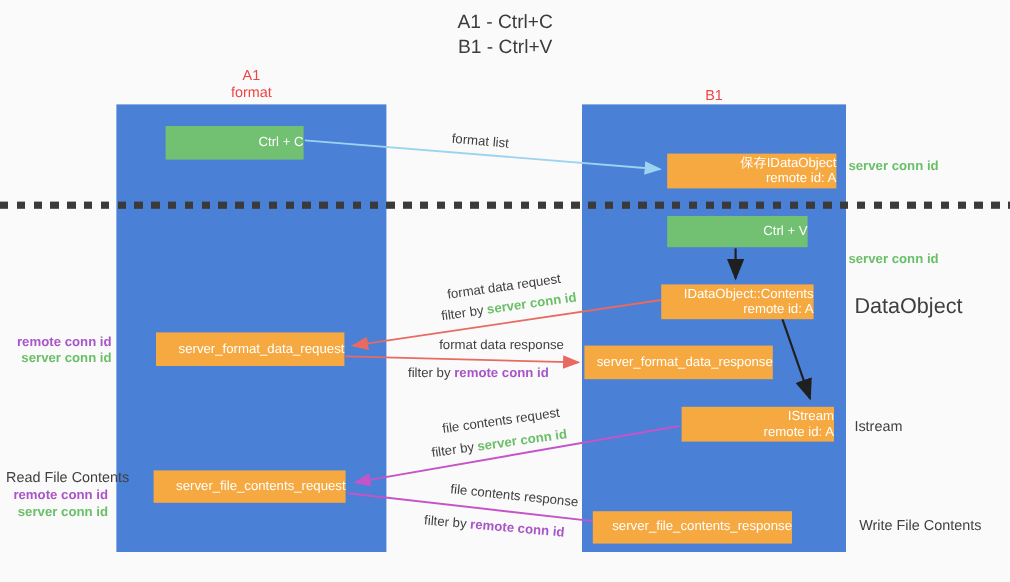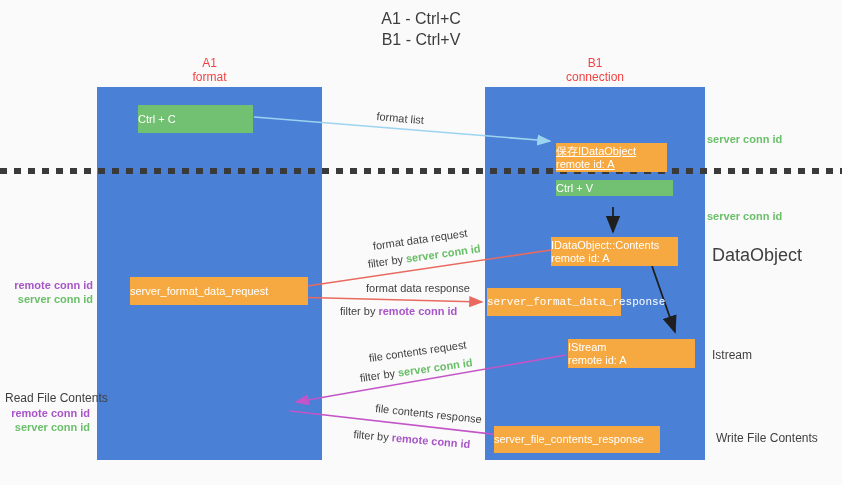--- a/index.html
+++ b/index.html
@@ -5,34 +5,34 @@
   html,body{margin:0;padding:0;background:#fafafa;}
   .canvas{position:relative;width:842px;height:485px;background:#fafafa;overflow:hidden;
           font-family:"Liberation Sans","DejaVu Sans",sans-serif;}
   .title{position:absolute;top:8px;left:0;width:842px;text-align:center;
          font-size:16px;color:#3c3c3c;line-height:21px;}
   .col{position:absolute;top:87px;height:373px;background:#4a80d5;}
   .col-a{left:97px;width:225px;}
   .col-b{left:485px;width:220px;}
   .col-header{position:absolute;top:56px;text-align:center;font-size:12px;color:#ef4444;line-height:14px;}
   .col-header-a{left:97px;width:225px;}
-  .col-header-b{left:485px;width:220px;}
+  .col-header-b{left:485px;width:220px;margin-top:16px;}
   .dotted{position:absolute;left:0;top:168px;width:842px;height:6px;z-index:3;
           background:repeating-linear-gradient(90deg,#3a3a3a 0 7px,transparent 7px 14px);}
   .arrows{position:absolute;left:0;top:0;z-index:4;}
-  .node{position:absolute;z-index:5;display:flex;flex-direction:column;align-items:flex-start;
+  .node{position:absolute;z-index:5;display:flex;flex-direction:column;align-items:flex-end;
         justify-content:center;color:#fff;font-size:11px;line-height:13px;text-align:center;}
   .green-box{background:#72c072;}
   .orange-box{background:#f7a941;}
   .n-ctrlc{left:138px;top:105px;width:115px;height:28px;}
-  .n-save{left:556px;top:143px;width:111px;height:29px;text-decoration:underline;}
-  .n-ctrlv{left:556px;top:180px;width:117px;height:16px;}
+  .n-save{left:556px;top:128px;width:141px;height:29px;}
+  .n-ctrlv{left:556px;top:180px;width:117px;height:26px;}
   .n-getdata{left:551px;top:237px;width:127px;height:29px;}
-  .n-freq{left:130px;top:277px;width:178px;height:28px;}
-  .n-fresp{left:487px;top:288px;width:134px;height:28px;font-family:Liberation Mono, monospace;}
+  .n-freq{left:130px;top:277px;width:157px;height:28px;}
+  .n-fresp{left:487px;top:288px;width:157px;height:28px;}
   .n-istream{left:568px;top:339px;width:127px;height:29px;}
   .n-fileq{left:128px;top:392px;width:160px;height:27px;}
   .n-filer{left:494px;top:426px;width:166px;height:27px;}
   .lbl{position:absolute;z-index:6;font-size:11px;color:#3f3f3f;white-space:nowrap;}
   .green-t{color:#6abf69;font-weight:bold;}
   .purple-t{color:#a855c8;font-weight:bold;}
   .rot-up{transform:rotate(-8deg);transform-origin:left top;}
   .rot-dn{transform:rotate(6deg);transform-origin:left top;}
   .rot-dn-s{transform:rotate(5deg);transform-origin:left top;}
   .right-block{text-align:right;line-height:14px;}
@@ -103,20 +103,23 @@
   <div class="node orange-box n-freq">
     <div>server_format_data_request</div>
   </div>
   <div class="node orange-box n-fresp">
     <div>server_format_data_response</div>
   </div>
   <div class="node orange-box n-istream">
     <div>IStream</div>
     <div>remote id: A</div>
   </div>
+  <div class="node orange-box n-fileq">
+    <div>server_file_contents_request</div>
+  </div>
   <div class="node orange-box n-filer">
     <div>server_file_contents_response</div>
   </div>
 
   <div class="lbl rot-dn-s" style="left:377px;top:110px">format list</div>
 
   <div class="lbl rot-up" style="left:372px;top:240px">format data request</div>
   <div class="lbl rot-up" style="left:367px;top:258px">
     <span class="fb">filter by</span><span class="green-t">server conn id</span>
   </div>

